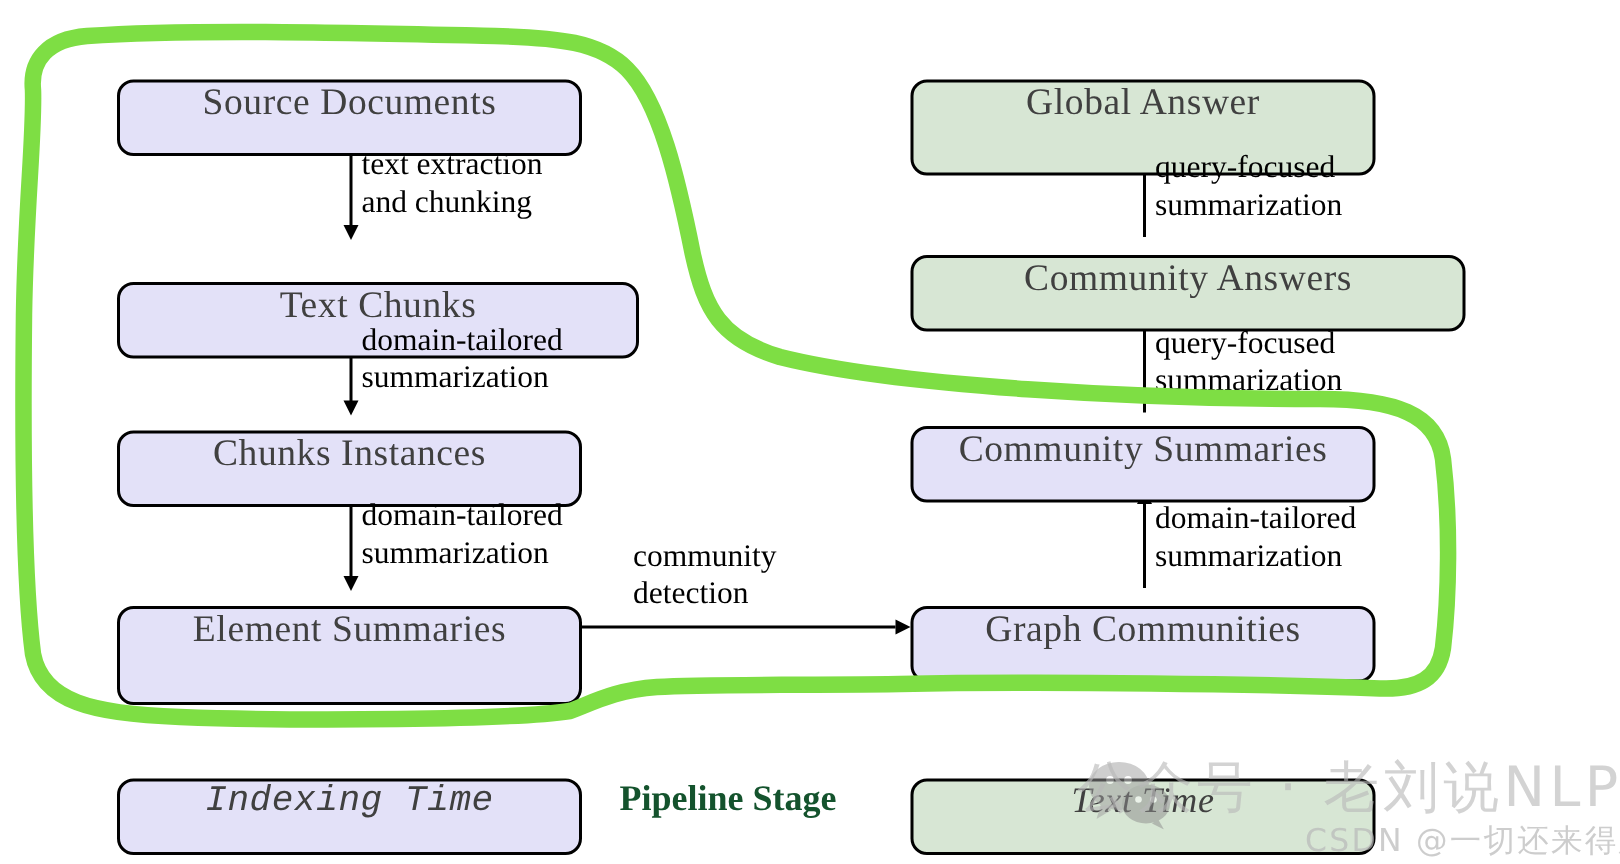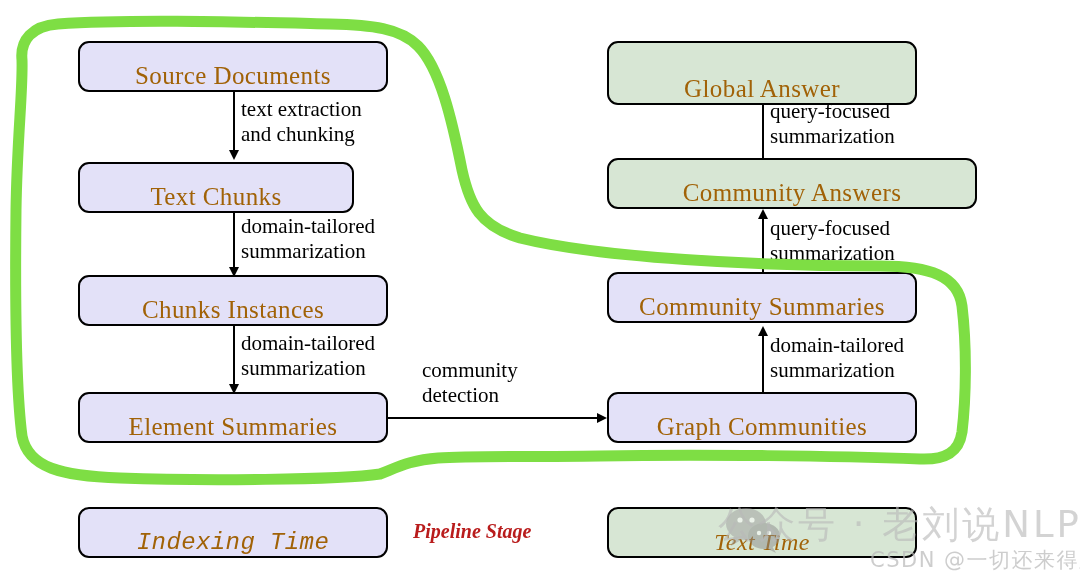--- a/index.html
+++ b/index.html
@@ -16,27 +16,28 @@
     font-family: "Liberation Serif", "DejaVu Serif", serif;
   }
 
   
   .node {
     position: absolute;
     box-sizing: border-box;
     border: 2.5px solid #000000;
     border-radius: 11px;
     display: flex;
-    align-items: flex-end;
+    align-items: flex-start;
     justify-content: center;
     font-size: 25px;
-    color: #a16207;
+    color: #404040;
     letter-spacing: 0.4px;
     white-space: nowrap;
     z-index: 6;
+    margin-top: 12px;
   }
   .node.indexing { background: #e3e1f8; }
   .node.query    { background: #d7e6d4; }
 
   .node.legend { font-style: italic; font-size: 24px; }
 
   
   .v-arrow {
     position: absolute;
     width: 0;
@@ -84,26 +85,25 @@
     line-height: 1.18;
     color: #000000;
     white-space: nowrap;
     z-index: 7;
   }
   .edge-label.center { text-align: left; }
 
   
   .legend-caption {
     position: absolute;
-    font-size: 20px;
+    font-size: 24px;
     font-weight: bold;
-    color: #b91c1c;
+    color: #14532d;
     white-space: nowrap;
     z-index: 7;
-    font-style: italic;
   }
 
   
   #highlight {
     position: absolute;
     left: 0; top: 0;
     width: 1080px; height: 576px;
     z-index: 9;
     pointer-events: none;
   }
@@ -145,41 +145,41 @@
   <div class="node indexing" style="left:78px; top:41px; width:310px; height:51px;">
     <span>Source Documents</span>
   </div>
 
   <div class="v-arrow down" style="left:233px; top:92px; height:59px;"></div>
   <div class="edge-label" style="left:241px; top:97px;">
     <div>text extraction</div>
     <div>and chunking</div>
   </div>
 
-  <div class="node indexing" style="left:78px; top:162px; width:276px; height:51px;">
+  <div class="node indexing" style="left:78px; top:176px; width:348px; height:51px;">
     <span>Text Chunks</span>
   </div>
 
   <div class="v-arrow down" style="left:233px; top:209px; height:59px;"></div>
   <div class="edge-label" style="left:241px; top:214px;">
     <div>domain-tailored</div>
     <div>summarization</div>
   </div>
 
   <div class="node indexing" style="left:78px; top:275px; width:310px; height:51px;">
     <span>Chunks Instances</span>
   </div>
 
   <div class="v-arrow down" style="left:233px; top:326px; height:59px;"></div>
   <div class="edge-label" style="left:241px; top:331px;">
     <div>domain-tailored</div>
     <div>summarization</div>
   </div>
 
-  <div class="node indexing" style="left:78px; top:392px; width:310px; height:51px;">
+  <div class="node indexing" style="left:78px; top:392px; width:310px; height:66px;">
     <span>Element Summaries</span>
   </div>
 
   <div class="h-arrow" style="left:388px; top:417px; width:209px;"></div>
   <div class="edge-label center" style="left:422px; top:358px; width:150px;">
     <div>community</div>
     <div>detection</div>
   </div>
 
   <div class="node query" style="left:607px; top:41px; width:310px; height:64px;">

